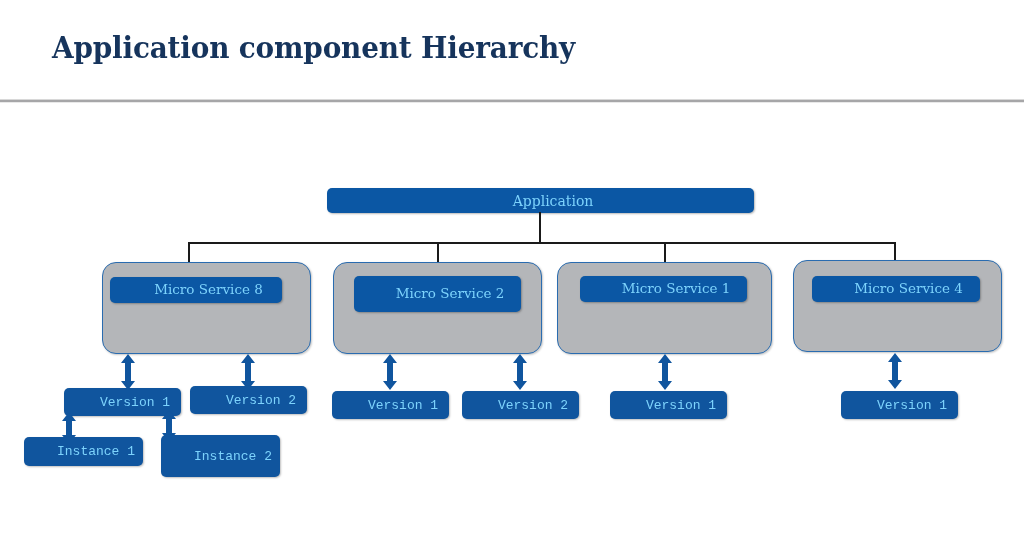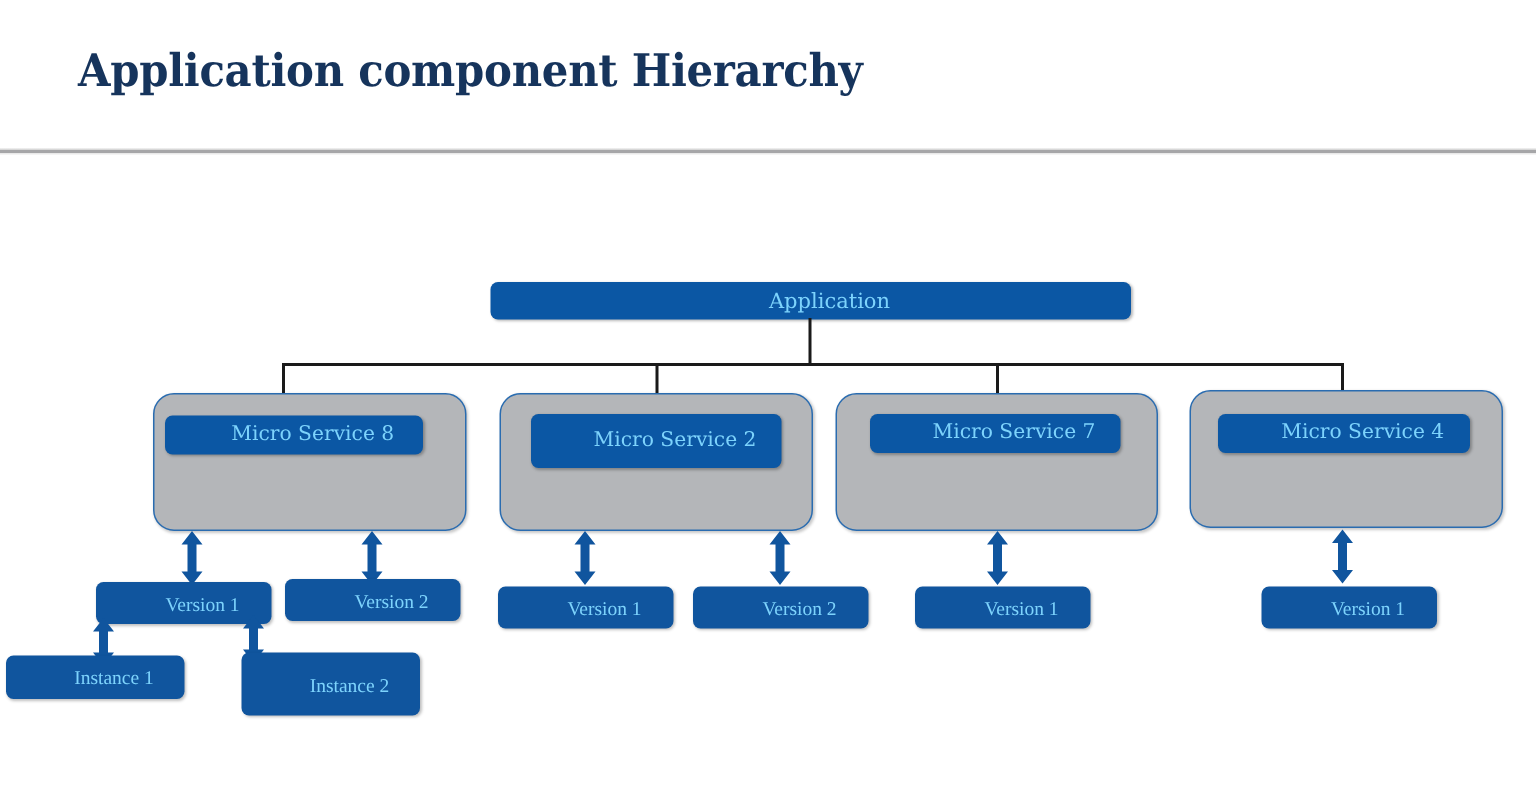--- a/index.html
+++ b/index.html
@@ -75,21 +75,21 @@
     border-radius: 5px;
     font-size: 14px;
   }
 
   .node.ms-label {
     border-radius: 5px;
   }
 
   .node.leaf {
     background: #10559e;
-    font-family: Liberation Serif, serif;
+    font-family: Liberation Mono, monospace;
     font-size: 13px;
     border-radius: 5px;
     box-shadow: 1px 1px 2px rgba(0,0,0,0.25);
   }
 
   
   .ms-container {
     position: absolute;
     box-sizing: border-box;
     background: #b4b6b9;
@@ -160,42 +160,42 @@
       <path d="M9 0 L16 9 L12 9 L12 23 L16 23 L9 32 L2 23 L6 23 L6 9 L2 9 Z" fill="#10559e"></path>
     </svg>
   </div>
 
   <div class="elbow" style="left:160px; top:410px;">
     <svg width="18" height="32" viewBox="0 0 18 32">
       <path d="M9 0 L16 9 L12 9 L12 23 L16 23 L9 32 L2 23 L6 23 L6 9 L2 9 Z" fill="#10559e"></path>
     </svg>
   </div>
 
-  <div class="node leaf" style="left:4px; top:437px; width:119px; height:29px;">Instance 1</div>
+  <div class="node leaf" style="left:24px; top:437px; width:119px; height:29px;">Instance 1</div>
   <div class="node leaf" style="left:161px; top:435px; width:119px; height:42px;">Instance 2</div>
 
   <div class="ms-container" style="left:333px; top:262px; width:209px; height:92px;"></div>
   <div class="node ms-label" style="left:354px; top:276px; width:167px; height:36px;">Micro Service 2</div>
 
   <div class="arrow2" style="left:382px; top:354px;">
     <svg width="16" height="36" viewBox="0 0 16 36">
       <path d="M8 0 L15 9 L11 9 L11 27 L15 27 L8 36 L1 27 L5 27 L5 9 L1 9 Z" fill="#10559e"></path>
     </svg>
   </div>
   <div class="arrow2" style="left:512px; top:354px;">
     <svg width="16" height="36" viewBox="0 0 16 36">
       <path d="M8 0 L15 9 L11 9 L11 27 L15 27 L8 36 L1 27 L5 27 L5 9 L1 9 Z" fill="#10559e"></path>
     </svg>
   </div>
 
   <div class="node leaf" style="left:332px; top:391px; width:117px; height:28px;">Version 1</div>
   <div class="node leaf" style="left:462px; top:391px; width:117px; height:28px;">Version 2</div>
 
   <div class="ms-container" style="left:557px; top:262px; width:215px; height:92px;"></div>
-  <div class="node ms-label" style="left:580px; top:276px; width:167px; height:26px;">Micro Service 7</div>
+  <div class="node ms-label" style="left:580px; top:276px; width:167px; height:26px;">Micro Service 1</div>
 
   <div class="arrow2" style="left:657px; top:354px;">
     <svg width="16" height="36" viewBox="0 0 16 36">
       <path d="M8 0 L15 9 L11 9 L11 27 L15 27 L8 36 L1 27 L5 27 L5 9 L1 9 Z" fill="#10559e"></path>
     </svg>
   </div>
 
   <div class="node leaf" style="left:610px; top:391px; width:117px; height:28px;">Version 1</div>
 
   <div class="ms-container" style="left:793px; top:260px; width:209px; height:92px;"></div>

